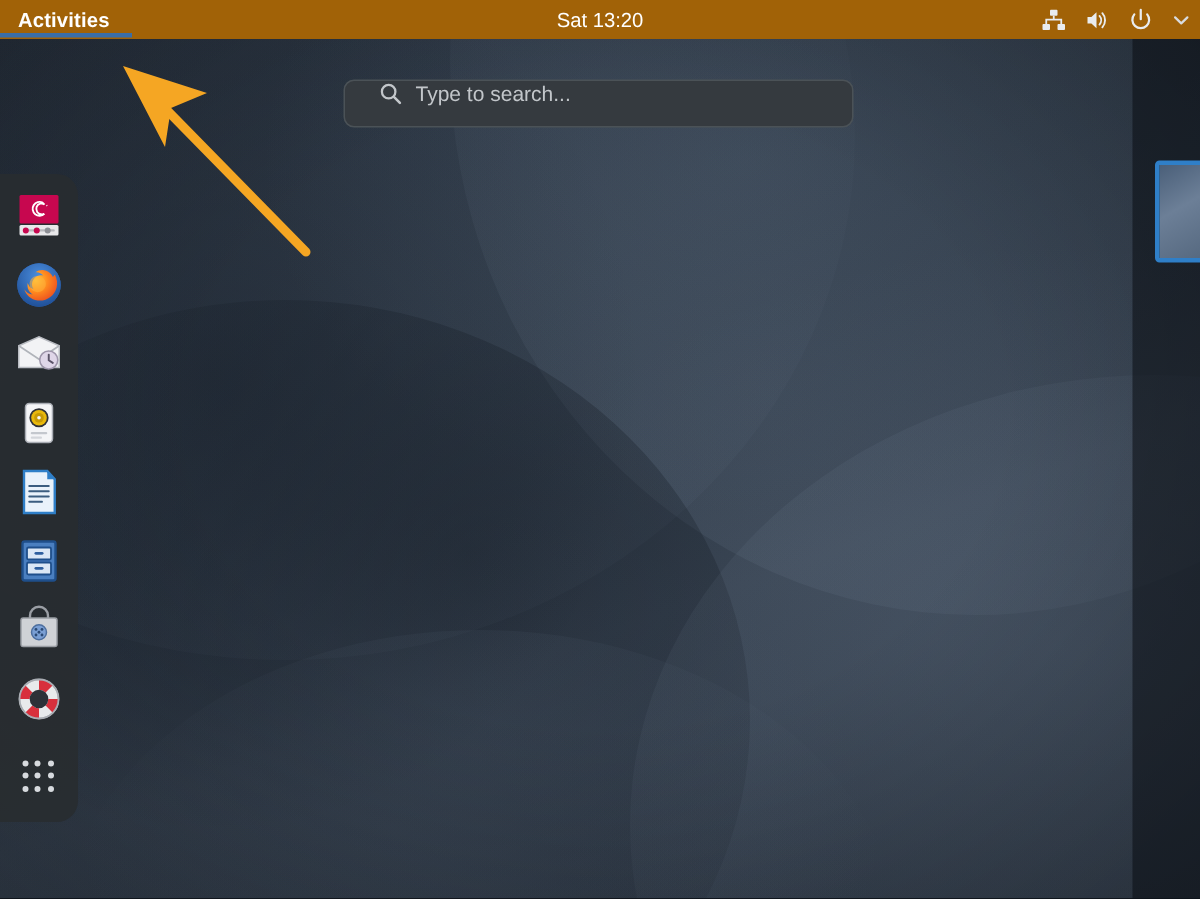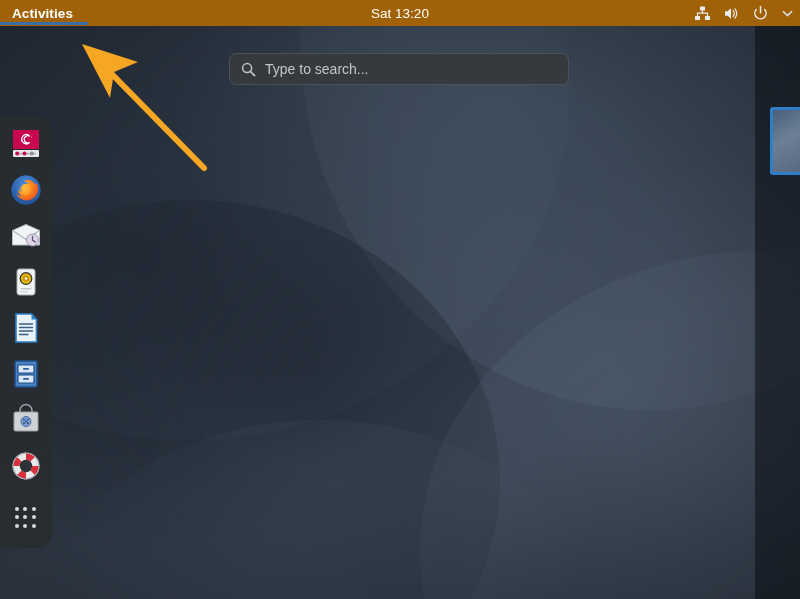--- a/index.html
+++ b/index.html
@@ -138,22 +138,21 @@
 
   
   .search-entry {
     position: absolute;
     left: 229px; top: 53px;
     width: 340px; height: 32px;
     background: #353a3f;
     border: 1px solid #4b5257;
     border-radius: 7px;
     display: flex;
-    align-items: center;
-    padding: 0 10px;
+    padding: 0 22px;
     box-sizing: border-box;
     z-index: 30;
     cursor: text;
   }
   .search-icon { width: 17px; height: 17px; margin-right: 8px; flex: 0 0 auto; }
   .search-placeholder {
     color: #c2c6ca;
     font-size: 14px;
   }
 

